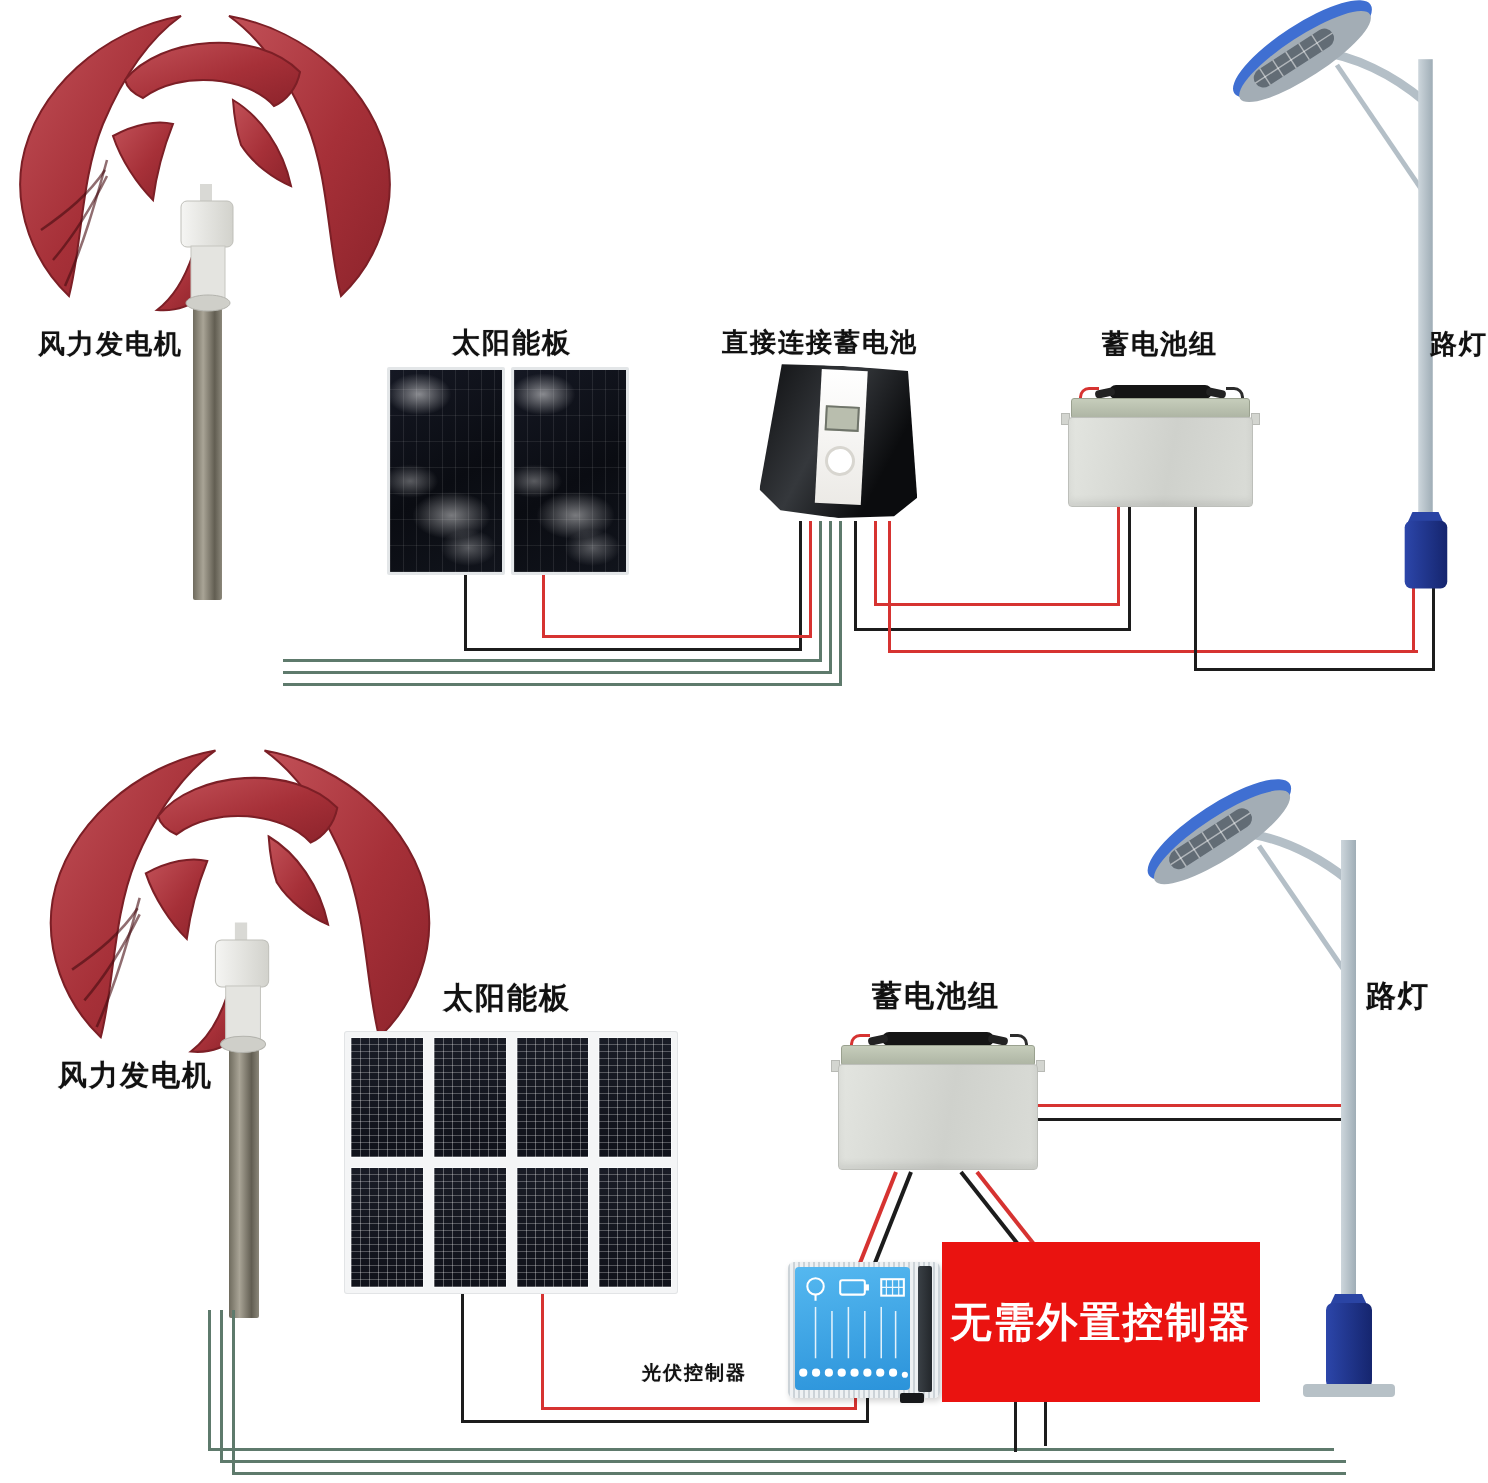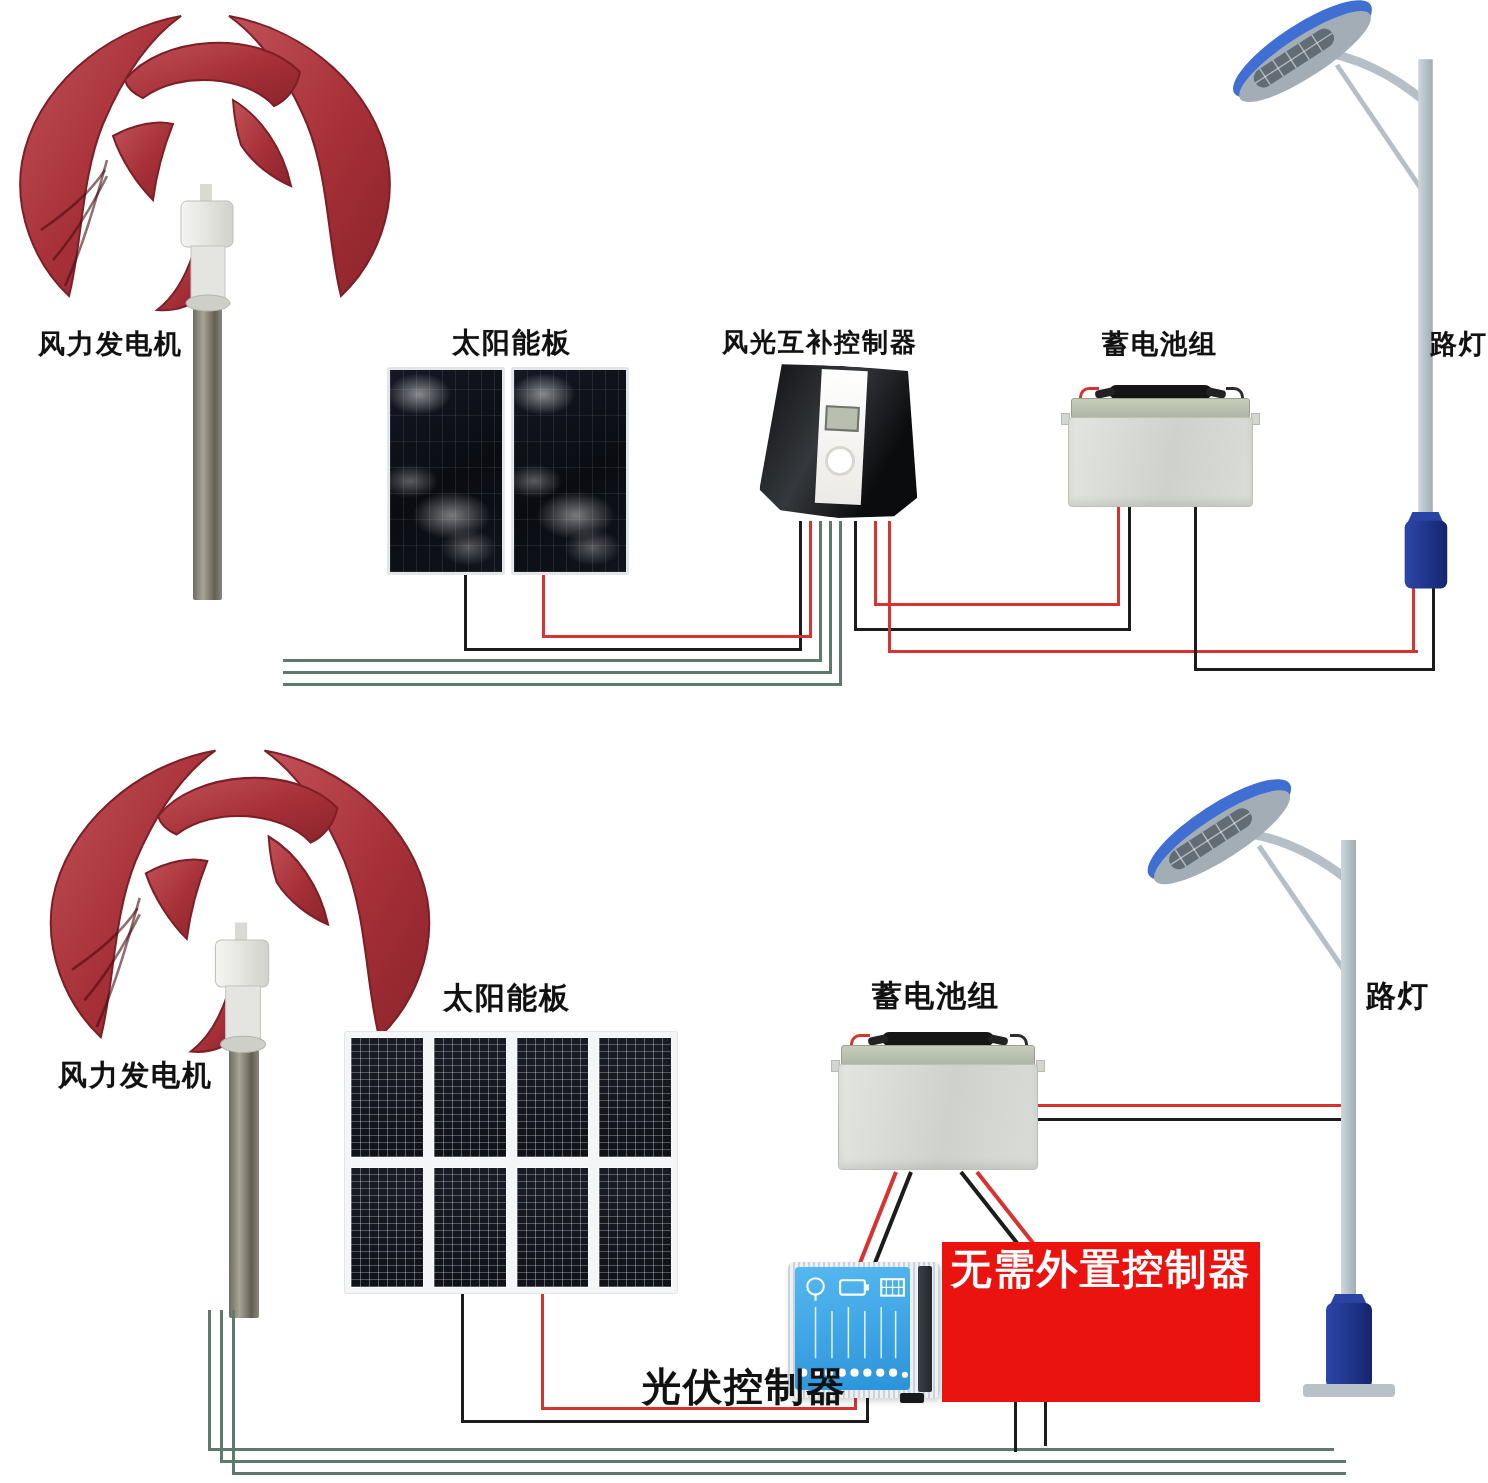--- a/index.html
+++ b/index.html
@@ -76,21 +76,21 @@
   .ctrl-blue{position:absolute;z-index:3;border-radius:6px;box-shadow:2px 3px 6px rgba(0,0,0,.18);
     background:repeating-linear-gradient(90deg,#ccd3d8 0 2px,#eef1f3 2px 5px)}
   .cb-edge{position:absolute;right:8px;top:4px;bottom:6px;width:14px;border-radius:2px;
     background:linear-gradient(90deg,#3a4046,#23272b)}
   .cb-face{position:absolute;left:7px;top:5px;right:30px;bottom:8px;border-radius:4px;
     background:linear-gradient(170deg,#55b8f0,#2b93da)}
   .cb-face svg{width:100%;height:100%;display:block}
   .cb-foot{position:absolute;right:16px;bottom:-5px;width:24px;height:10px;background:#17191b;border-radius:2px}
 
   
-  .callout{position:absolute;background:var(--callout-red);z-index:5;display:flex;
+  .callout{position:absolute;background:var(--callout-red);z-index:5;display:flex;flex-direction:column;
     justify-content:center;gap:23px}
   .callout-line{color:#fff;font-weight:bold;font-size:41px;letter-spacing:2px;text-align:center;white-space:nowrap}
 
   svg.figure{position:absolute;z-index:3;overflow:visible}
   svg.overlay{position:absolute;left:0;top:0;width:1488px;height:1483px;z-index:2;pointer-events:none}
   .ov-red{stroke:var(--wire-red);stroke-width:4}
   .ov-black{stroke:var(--wire-black);stroke-width:4}
 </style>
 </head>
 <body>
@@ -136,21 +136,21 @@
   <div class="panel-top" style="left:511px;top:367px"></div>
   <div class="label" style="left:452px;top:324px;font-size:28px">太阳能板</div>
 
   <div class="ctrl-top" style="left:762px;top:366px;width:158px;height:152px">
     <div class="ctrl-top-body"></div>
     <div class="ctrl-top-stripe">
       <div class="ctrl-lcd"></div>
       <div class="ctrl-dial"></div>
     </div>
   </div>
-  <div class="label" style="left:722px;top:325px;font-size:26px">风光互补控制器</div>
+  <div class="label" style="left:722px;top:325px;font-size:26px">直接连接蓄电池</div>
 
   <div class="battery" style="left:1068px;top:385px;width:185px;height:122px">
     <div class="bat-wire-red"></div>
     <div class="bat-wire-dark"></div>
     <div class="bat-handle"></div>
     <div class="bat-lid"></div>
     <div class="bat-ear bat-ear-l"></div>
     <div class="bat-ear bat-ear-r"></div>
     <div class="bat-body"></div>
   </div>
@@ -308,21 +308,21 @@
             <circle cx="58" cy="102" r="4"></circle>
             <circle cx="70.5" cy="102" r="4"></circle>
           <circle cx="83" cy="102" r="4"></circle>
             <circle cx="95.5" cy="102" r="4"></circle>
             <circle cx="107" cy="104" r="3"></circle>
         </g>
       </svg>
     </div>
     <div class="cb-foot"></div>
   </div>
-  <div class="label" style="left:642px;top:1360px;font-size:39px">光伏控制器</div>
+  <div class="label" style="left:642px;top:1360px;font-size:19px">光伏控制器</div>
 
   <div class="callout" style="left:942px;top:1242px;width:318px;height:160px">
     <div class="callout-line">无需外置控制器</div>
   </div>
 
   <svg class="figure" style="left:1105px;top:780px;width:300px;height:620px" viewBox="0 0 300 620">
     <defs>
       <linearGradient id="poleg2" x1="0" y1="0" x2="1" y2="0">
         <stop offset="0" stop-color="#cdd6dc"></stop>
           <stop offset="1" stop-color="#9fadb6"></stop>

